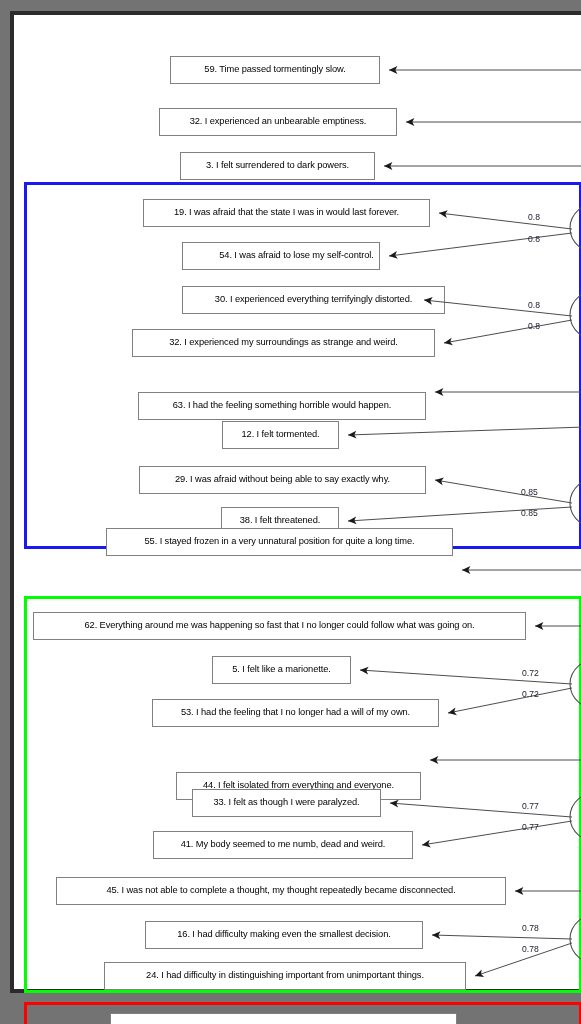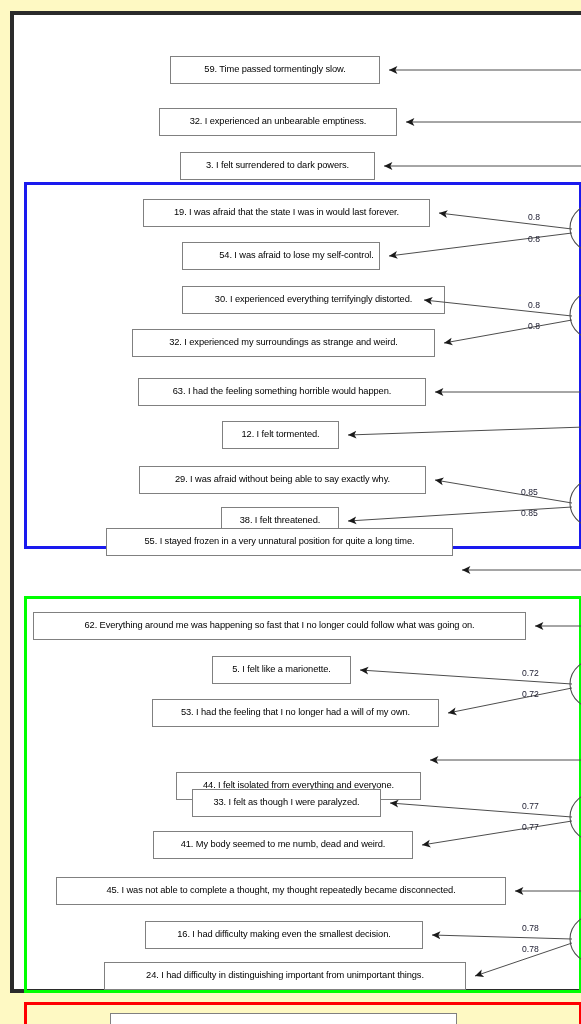--- a/index.html
+++ b/index.html
@@ -1,19 +1,19 @@
 <!DOCTYPE html>
 <html><head>
 <meta charset="utf-8">
 <style>
   html,body{margin:0;padding:0;background:#ffffff;}
   body{width:581px;height:1024px;position:relative;overflow:hidden;
        font-family:"Liberation Sans","DejaVu Sans",sans-serif;}
 
-  #stage{position:absolute;left:0;top:0;width:581px;height:1024px;overflow:hidden;background:#fef9c3;}
+  #stage{position:absolute;left:0;top:0;width:581px;height:1024px;overflow:hidden;background:#737373;}
 
   
   .page-frame{position:absolute;left:10px;top:11px;width:575px;height:982px;
               border-left:4px solid #2b2b2b;border-top:4px solid #2b2b2b;
               border-bottom:4px solid #2b2b2b;box-sizing:border-box;background:#fff;}
 
   
   .group-box{position:absolute;box-sizing:border-box;background:transparent;}
   .group-blue{border:3px solid #1a1aee;}
   .group-green{border:3px solid #00ff00;}
@@ -56,21 +56,21 @@
     </div>
   <div class="item-box" style="left:182px;top:242px;width:198px;height:28px;padding-left:36px;">
       <span>54. I was afraid to lose my self-control.</span>
     </div>
   <div class="item-box" style="left:152px;top:286px;width:263px;height:28px;margin-left:30px;">
       <span>30. I experienced everything terrifyingly distorted.</span>
     </div>
   <div class="item-box" style="left:132px;top:329px;width:303px;height:28px;">
       <span>32. I experienced my surroundings as strange and weird.</span>
     </div>
-  <div class="item-box" style="left:138px;top:378px;width:288px;height:28px;">
+  <div class="item-box" style="left:138px;top:392px;width:288px;height:28px;">
       <span>63. I had the feeling something horrible would happen.</span>
     </div>
   <div class="item-box" style="left:222px;top:421px;width:117px;height:28px;">
       <span>12. I felt tormented.</span>
     </div>
   <div class="item-box" style="left:139px;top:466px;width:287px;height:28px;">
       <span>29. I was afraid without being able to say exactly why.</span>
     </div>
   <div class="item-box" style="left:221px;top:507px;width:118px;height:28px;">
       <span>38. I felt threatened.</span>

